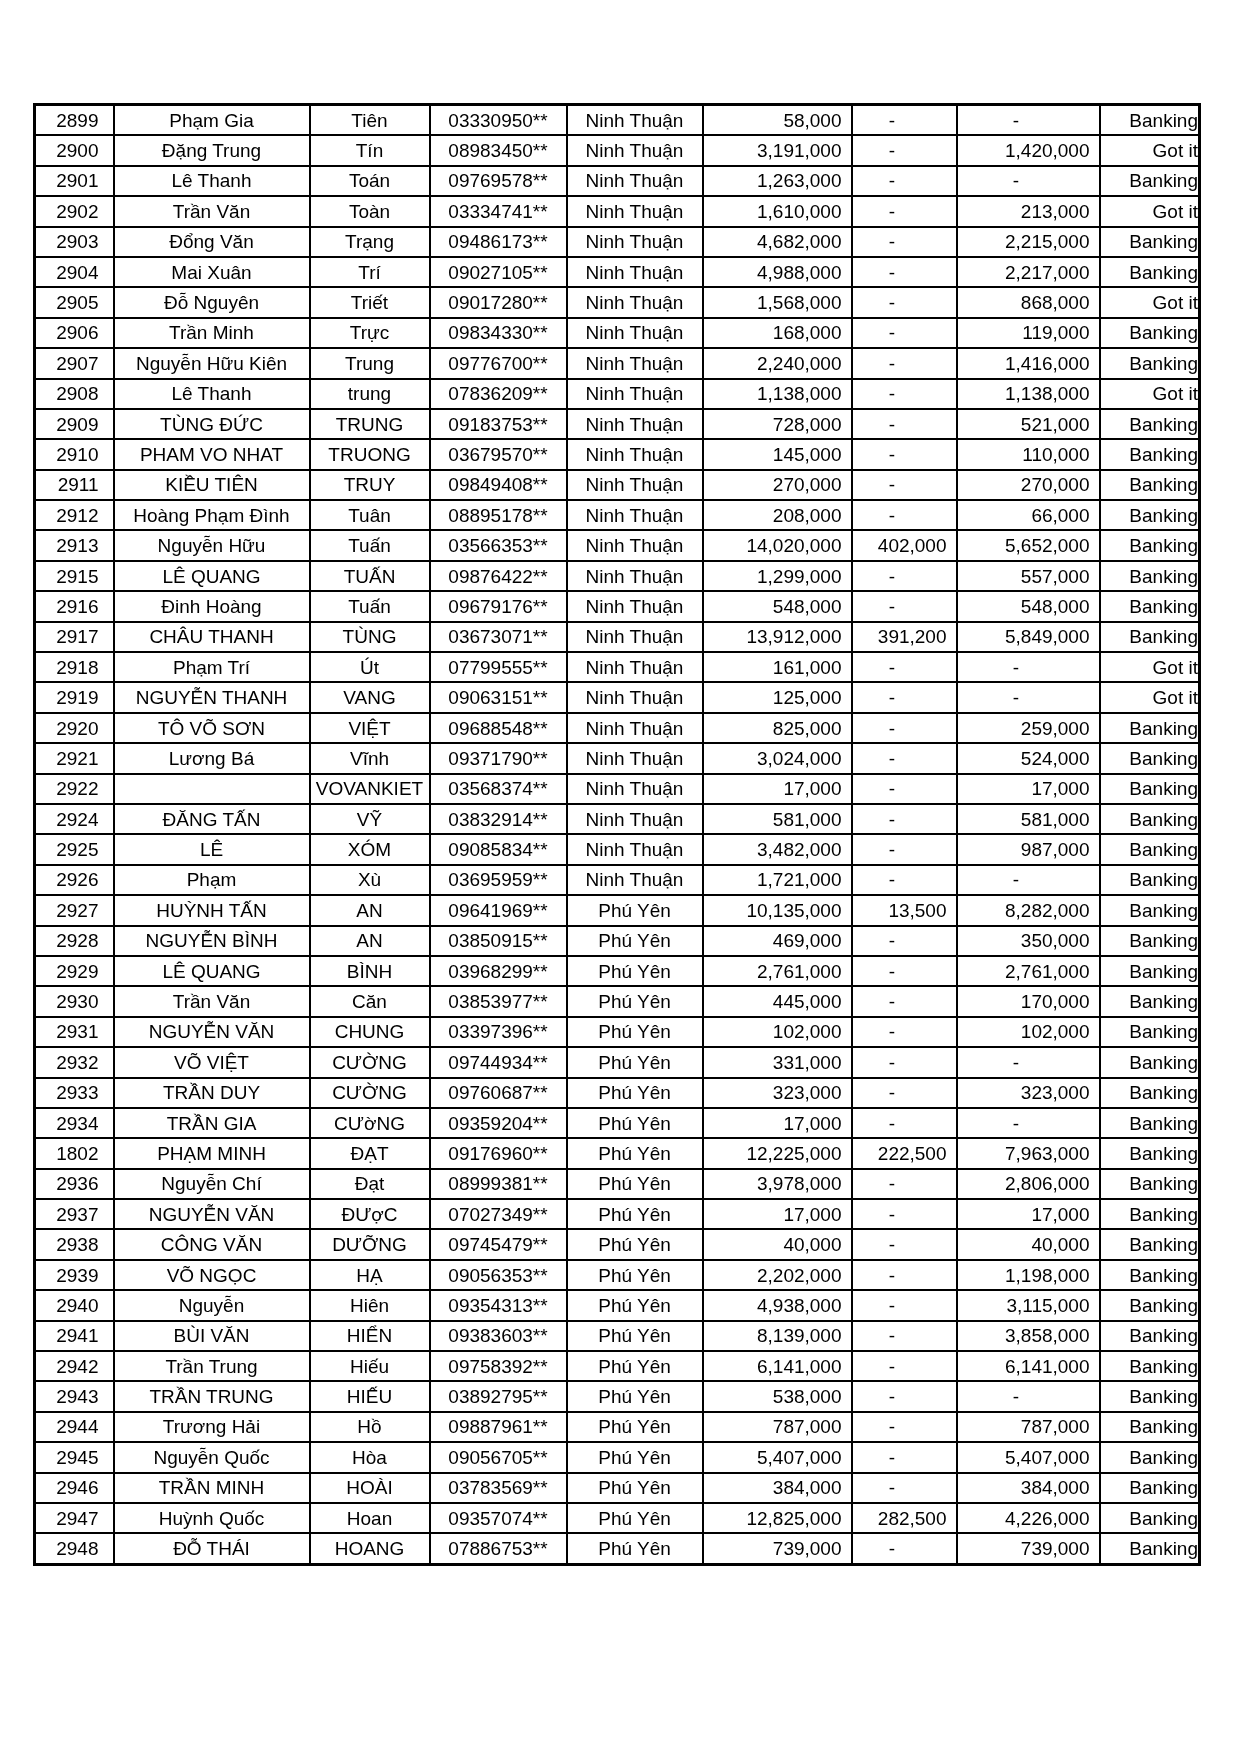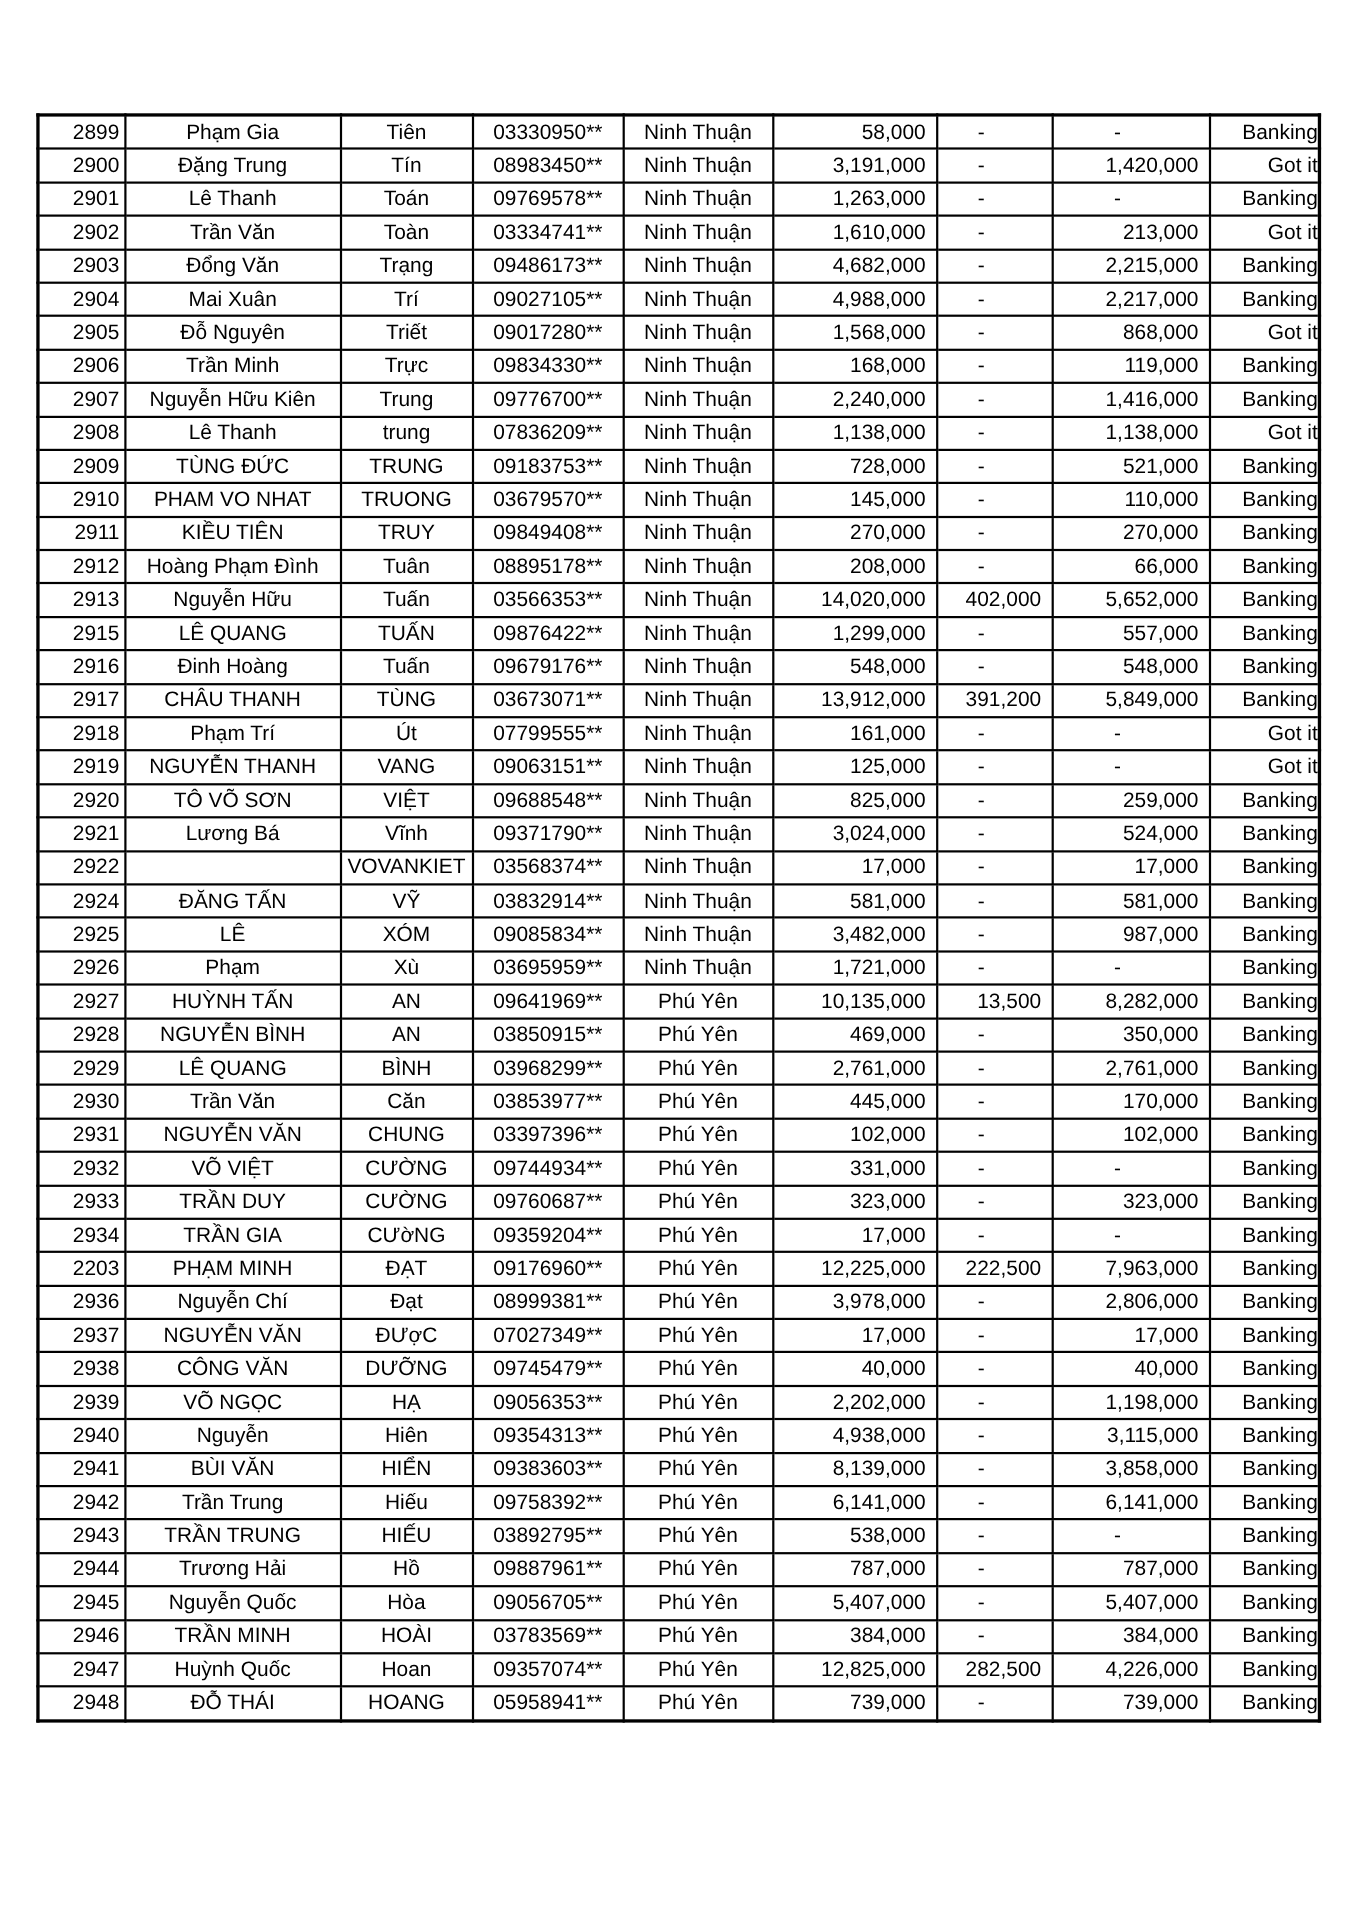--- a/index.html
+++ b/index.html
@@ -28,21 +28,21 @@
     height: 28.4px;
     padding: 0;
     font-size: 19px;
     line-height: 1;
     color: #000000;
     white-space: nowrap;
     overflow: visible;
     vertical-align: middle;
   }
   
-  table.data-grid td:nth-child(1) { text-align: right;  padding-right: 4px; }
+  table.data-grid td:nth-child(1) { text-align: right;  padding-right: 14px; }
   table.data-grid td:nth-child(2),
   table.data-grid td:nth-child(3),
   table.data-grid td:nth-child(4),
   table.data-grid td:nth-child(5) { text-align: center; }
   table.data-grid td:nth-child(6),
   table.data-grid td:nth-child(7),
   table.data-grid td:nth-child(8) { text-align: right;  padding-right: 9px; }
   table.data-grid td:nth-child(9) { text-align: right;   padding-left: 7px; }
   
   table.data-grid td.dash { text-align: center; padding-right: 24px; }
@@ -432,21 +432,21 @@
           <td>TRẦN GIA</td>
           <td>CƯờNG</td>
           <td>09359204**</td>
           <td>Phú Yên</td>
           <td>17,000</td>
           <td class="dash">-</td>
           <td class="dash">-</td>
           <td>Banking</td>
         </tr>
         <tr>
-          <td>2203</td>
+          <td>1802</td>
           <td>PHẠM MINH</td>
           <td>ĐẠT</td>
           <td>09176960**</td>
           <td>Phú Yên</td>
           <td>12,225,000</td>
           <td>222,500</td>
           <td>7,963,000</td>
           <td>Banking</td>
         </tr>
         <tr>
@@ -578,21 +578,21 @@
           <td>Phú Yên</td>
           <td>12,825,000</td>
           <td>282,500</td>
           <td>4,226,000</td>
           <td>Banking</td>
         </tr>
         <tr>
           <td>2948</td>
           <td>ĐỖ THÁI</td>
           <td>HOANG</td>
-          <td>05958941**</td>
+          <td>07886753**</td>
           <td>Phú Yên</td>
           <td>739,000</td>
           <td class="dash">-</td>
           <td>739,000</td>
           <td>Banking</td>
         </tr>
       </tbody>
   </table>
 </div>
 

